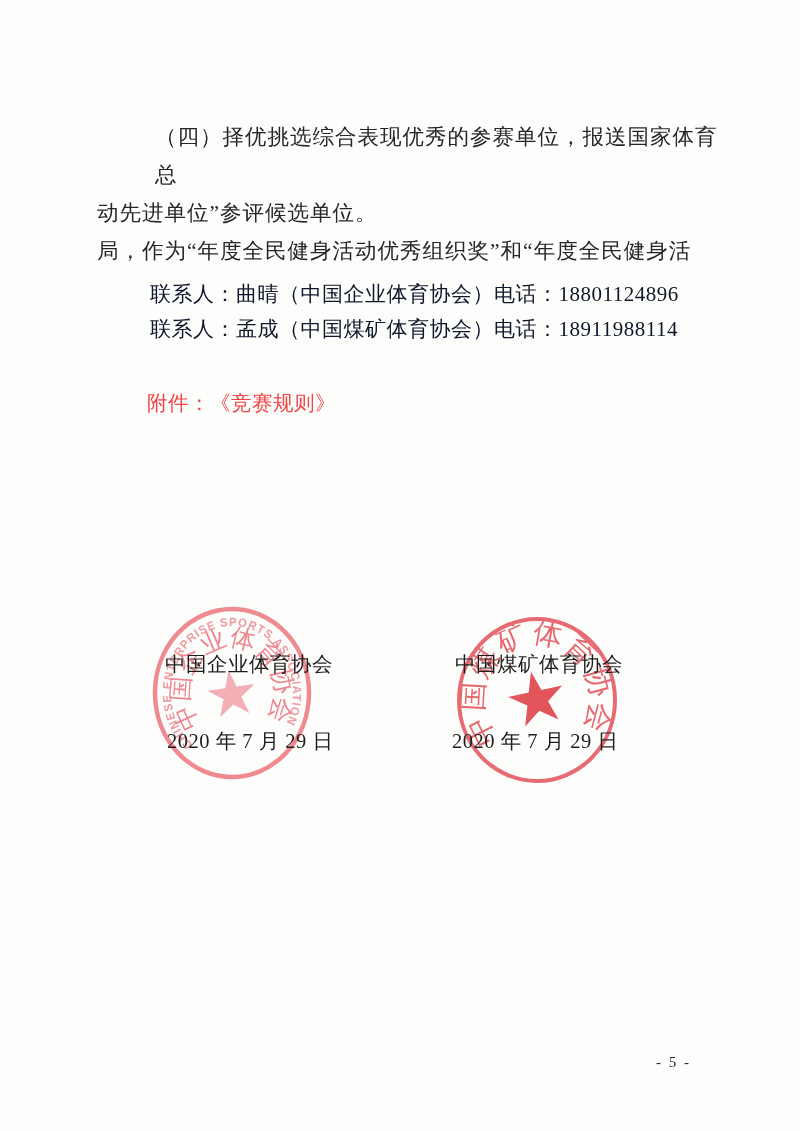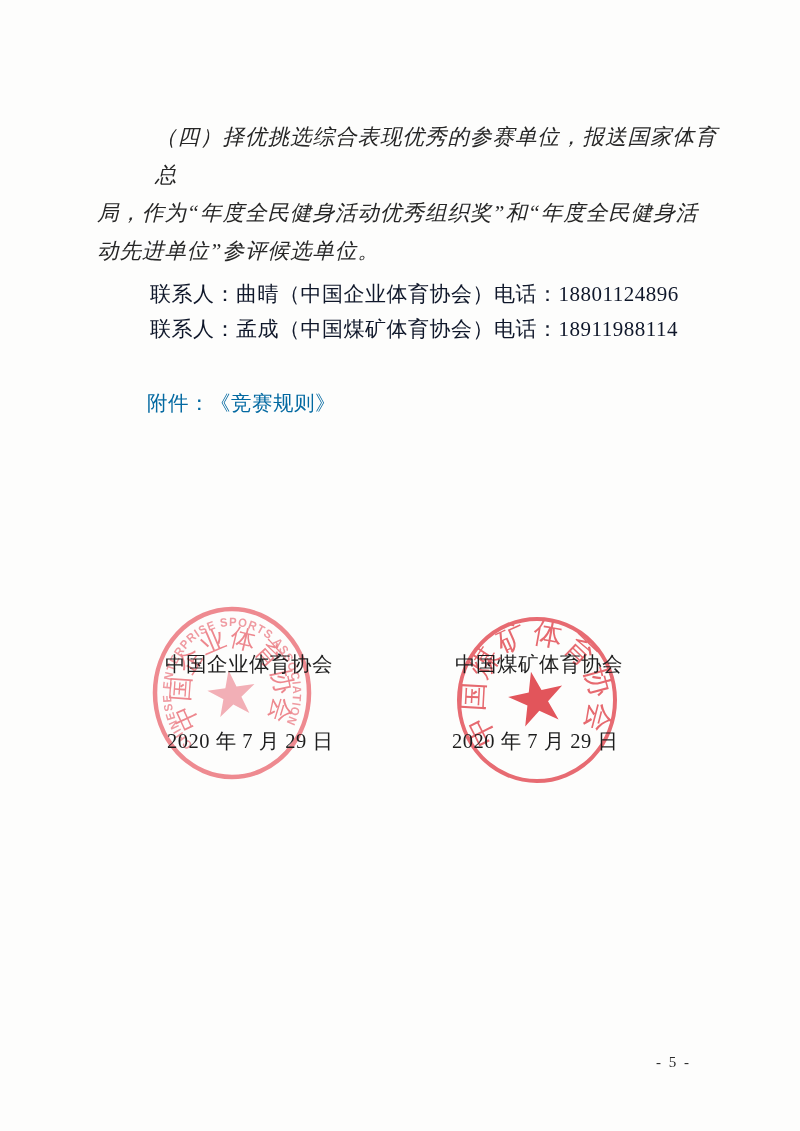--- a/index.html
+++ b/index.html
@@ -17,41 +17,40 @@
 
   
   .para {
     position: absolute;
     left: 97px; top: 118px;
     width: 622px;
     font-size: 21.5px;
     line-height: 38px;
     letter-spacing: 1px;
     color: #262626;
-    font-style: italic;
   }
   .para .line-indent { padding-left: 58px; }
 
   
   .contacts {
     position: absolute;
     left: 150px; top: 277px;
     font-size: 21px;
     line-height: 35px;
     letter-spacing: 0.5px;
     color: #0f172a;
   }
 
   
   .attachment {
     position: absolute;
     left: 147px; top: 389px;
     font-size: 20.5px;
     letter-spacing: 0.5px;
-    color: #0369a1;
+    color: #ef4444;
   }
 
   
   .org-name, .sig-date {
     position: absolute;
     font-size: 20.5px;
     letter-spacing: 0.5px;
     color: #1d1d1d;
     z-index: 2;
     white-space: nowrap;
@@ -85,22 +84,22 @@
     white-space: nowrap;
   }
 </style>
 </head>
 <body>
 
 <div class="page">
 
   <div class="para">
     <div class="line-indent">（四）择优挑选综合表现优秀的参赛单位，报送国家体育总</div>
+    <div>动先进单位”参评候选单位。</div>
     <div>局，作为“年度全民健身活动优秀组织奖”和“年度全民健身活</div>
-    <div>动先进单位”参评候选单位。</div>
   </div>
 
   <div class="contacts">
     <div>联系人：曲晴（中国企业体育协会）电话：18801124896</div>
     <div>联系人：孟成（中国煤矿体育协会）电话：18911988114</div>
   </div>
 
   <div class="attachment">附件：《竞赛规则》</div>
 
   <svg class="seal seal-left" width="170" height="180" viewBox="0 0 170 180">

